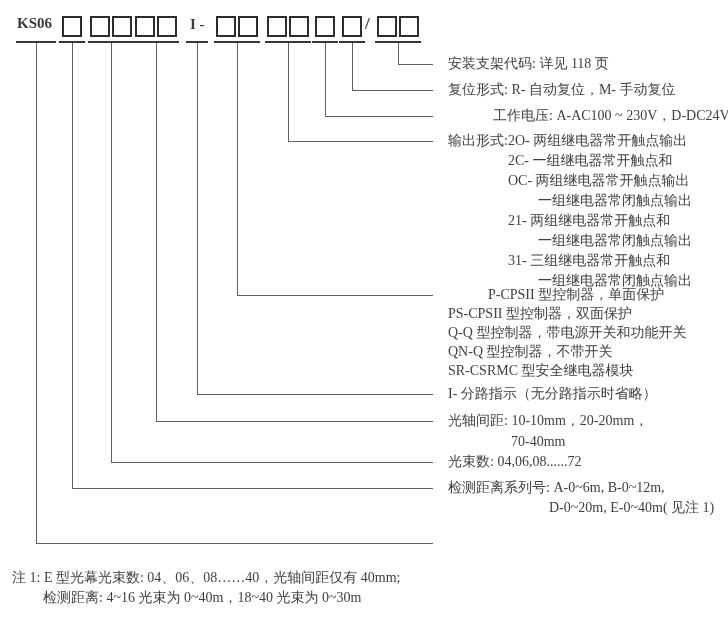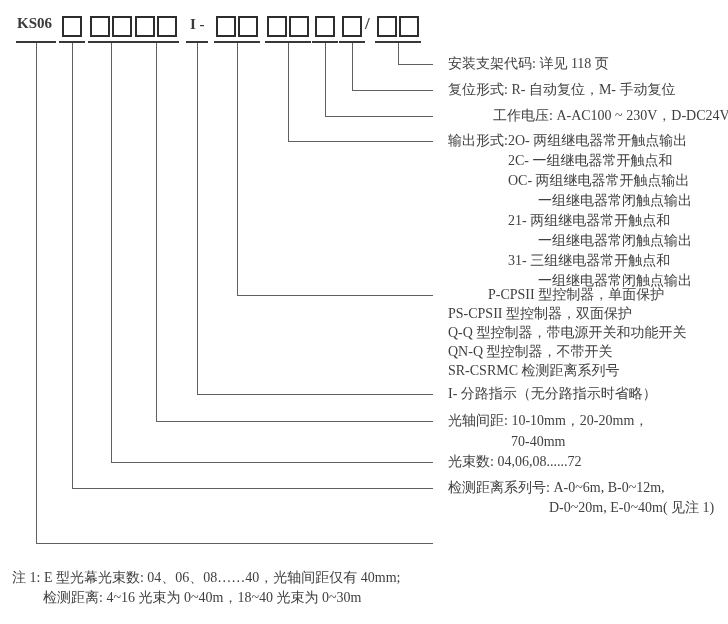--- a/index.html
+++ b/index.html
@@ -98,21 +98,21 @@
   <span class="t" style="left:538px;top:192px;">一组继电器常闭触点输出</span>
   <span class="t" style="left:508px;top:212px;">21- 两组继电器常开触点和</span>
   <span class="t" style="left:538px;top:232px;">一组继电器常闭触点输出</span>
   <span class="t" style="left:508px;top:252px;">31- 三组继电器常开触点和</span>
   <span class="t" style="left:538px;top:272px;">一组继电器常闭触点输出</span>
 
   <span class="t" style="left:448px;top:286px;margin-left:40px;">P-CPSII 型控制器，单面保护</span>
   <span class="t" style="left:448px;top:305px;">PS-CPSII 型控制器，双面保护</span>
   <span class="t" style="left:448px;top:324px;">Q-Q 型控制器，带电源开关和功能开关</span>
   <span class="t" style="left:448px;top:343px;">QN-Q 型控制器，不带开关</span>
-  <span class="t" style="left:448px;top:362px;">SR-CSRMC 检测距离系列号</span>
+  <span class="t" style="left:448px;top:362px;">SR-CSRMC 型安全继电器模块</span>
 
   <span class="t" style="left:448px;top:385px;">I- 分路指示（无分路指示时省略）</span>
 
   <span class="t" style="left:448px;top:412px;">光轴间距: 10-10mm，20-20mm，</span>
   <span class="t" style="left:511px;top:433px;">70-40mm</span>
 
   <span class="t" style="left:448px;top:453px;">光束数: 04,06,08......72</span>
 
   <span class="t" style="left:448px;top:479px;">检测距离系列号: A-0~6m, B-0~12m,</span>
   <span class="t" style="left:549px;top:499px;">D-0~20m, E-0~40m( 见注 1)</span>

